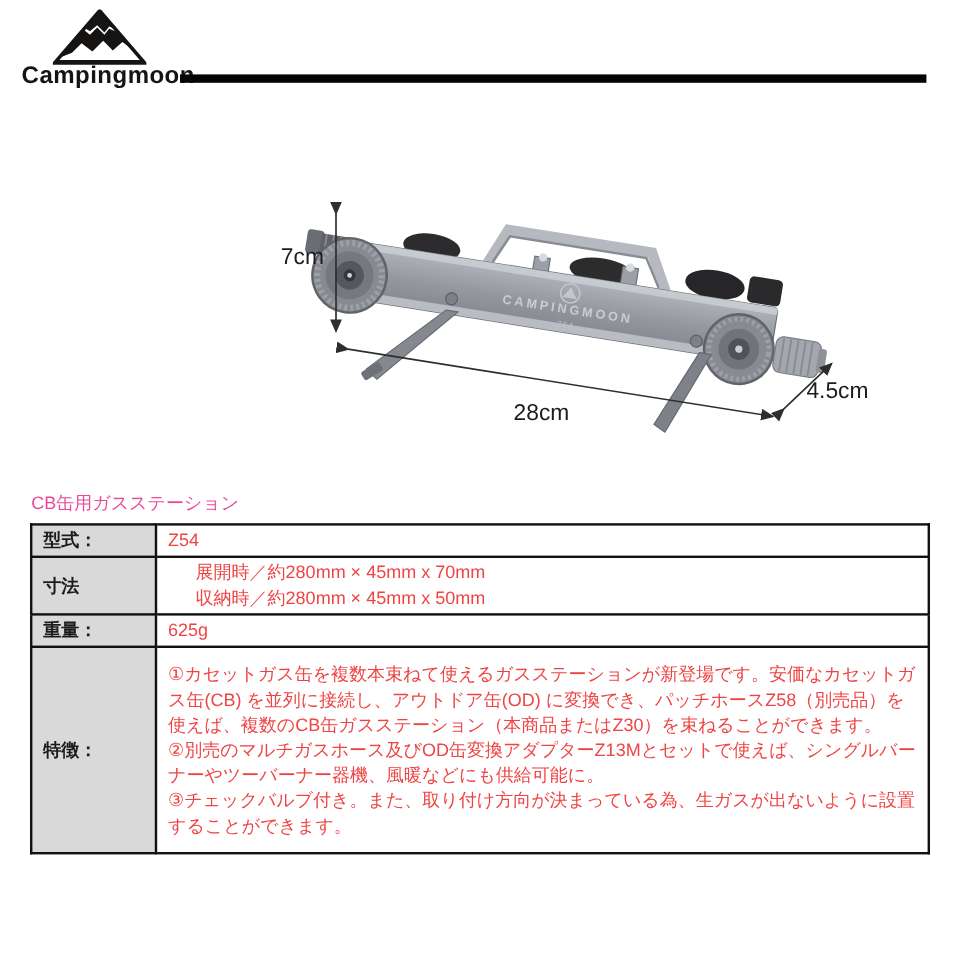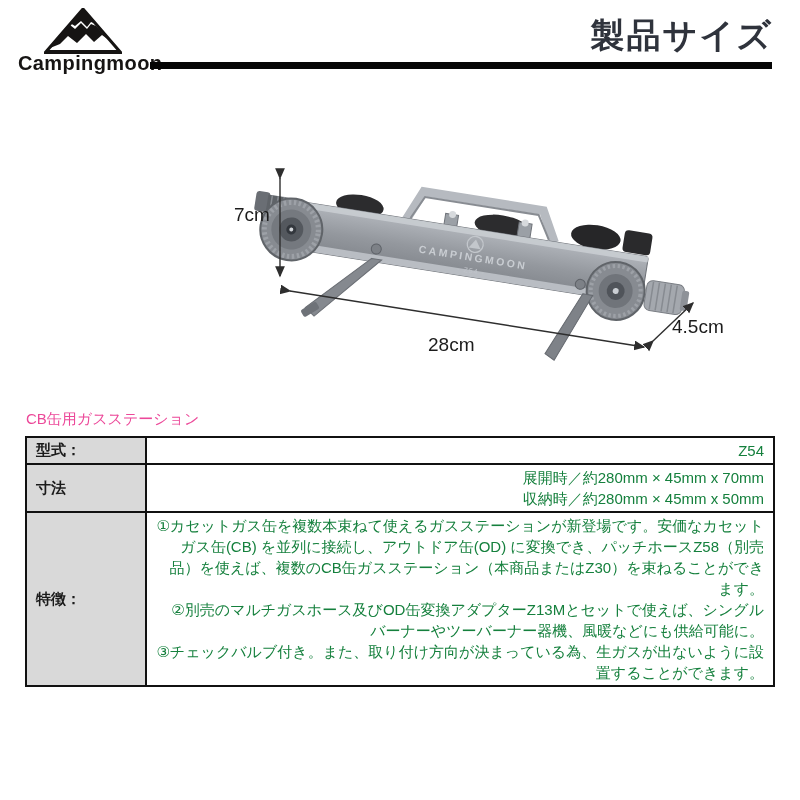--- a/index.html
+++ b/index.html
@@ -20,42 +20,41 @@
   .dim-label { position:absolute; font-size:19px; color:#1c1c1c; }
   .dim-h { left:234px; top:204px; }
   .dim-w { left:428px; top:334px; }
   .dim-d { left:672px; top:316px; }
 
   
   .spec-caption { position:absolute; left:26px; top:410px; font-size:15px; color:#ec4899; }
   table.spec { position:absolute; left:25px; top:436px; width:750px; border-collapse:collapse;
     font-size:15px; }
   table.spec th, table.spec td { border:2px solid #111; padding:2px 9px; vertical-align:middle; }
-  table.spec th { width:120px; background:#d9d9d9; text-align:left; font-weight:bold; color:#1b1b1b; }
-  table.spec td { background:#fff; color:#15803d; line-height:21px; white-space:pre-line;text-align:right; }
+  table.spec th { width:104px; background:#d9d9d9; text-align:left; font-weight:bold; color:#1b1b1b; }
+  table.spec td { background:#fff; color:#ef4444; line-height:21px; white-space:pre-line; }
   tr.r-single td, tr.r-single th { height:26px; }
   tr.r-dual td { height:46px;padding-left:32px; }
   tr.r-big td { height:172px; vertical-align:middle;margin-top:28px; }
 </style>
 </head>
 <body>
 
 <div class="stage">
 
   <div class="logo">
     <svg width="78" height="46" viewBox="0 0 78 46">
       <polygon points="39,1 77,45 1,45" fill="#fff" stroke="#161413" stroke-width="3"></polygon>
       <polygon points="39,1 52,16 47,14 43,19 37,13 31,18 26,15 14,29 39,1" fill="#161413"></polygon>
       <polygon points="12,33 26,17 31,21 37,15 43,21 47,16 52,18 66,33 58,27 50,34 42,26 33,35 24,28 16,36 6,40 12,33" fill="#161413"></polygon>
       <polygon points="4,42 74,42 77,45 1,45" fill="#161413"></polygon>
     </svg>
     <div class="brand-text">Campingmoon</div>
   </div>
 
-  <div class="page-title">製品サイズ</div>
   <div class="header-rule"></div>
 
   <svg class="figure-svg" width="800" height="310" viewBox="0 0 800 310">
     <defs>
       <linearGradient id="barGrad" x1="0" y1="0" x2="0" y2="1">
         <stop offset="0" stop-color="#b2b6bc"></stop>
         <stop offset="0.55" stop-color="#94989e"></stop>
         <stop offset="1" stop-color="#83878d"></stop>
       </linearGradient>
       <marker id="ah" markerWidth="9" markerHeight="9" refX="7" refY="3.5" orient="auto">
@@ -131,20 +130,24 @@
     <tbody>
       <tr class="r-single">
         <th>型式：</th>
         <td>Z54</td>
       </tr>
       <tr class="r-dual">
         <th>寸法</th>
         <td>展開時／約280mm × 45mm x 70mm
 収納時／約280mm × 45mm x 50mm</td>
       </tr>
+      <tr class="r-single">
+        <th>重量：</th>
+        <td>625g</td>
+      </tr>
       <tr class="r-big">
         <th>特徴：</th>
         <td>①カセットガス缶を複数本束ねて使えるガスステーションが新登場です。安価なカセットガス缶(CB) を並列に接続し、アウトドア缶(OD) に変換でき、パッチホースZ58（別売品）を使えば、複数のCB缶ガスステーション（本商品またはZ30）を束ねることができます。
 ②別売のマルチガスホース及びOD缶変換アダプターZ13Mとセットで使えば、シングルバーナーやツーバーナー器機、風暖などにも供給可能に。
 ③チェックバルブ付き。また、取り付け方向が決まっている為、生ガスが出ないように設置することができます。</td>
       </tr>
     </tbody>
   </table>
 
 </div>

